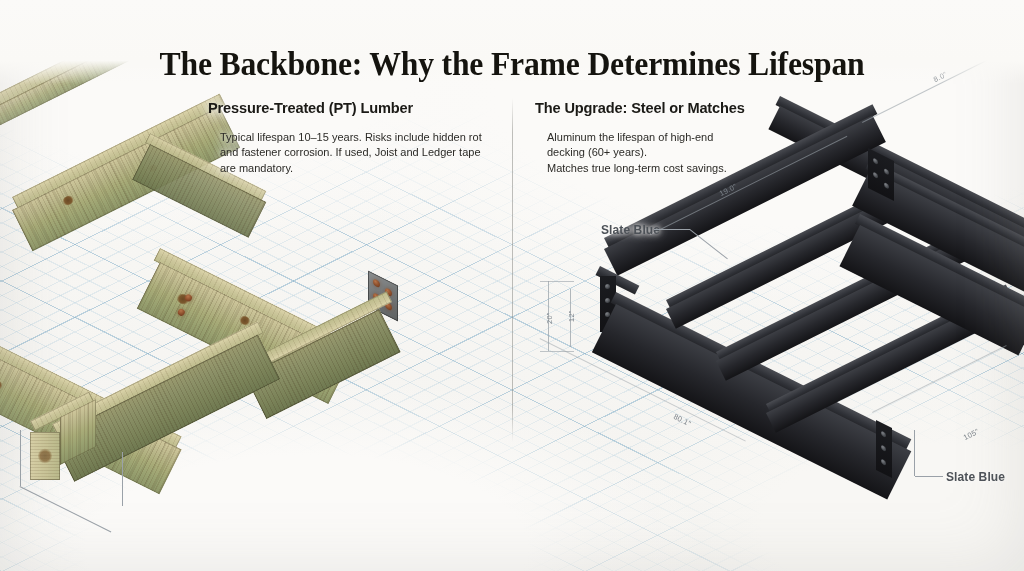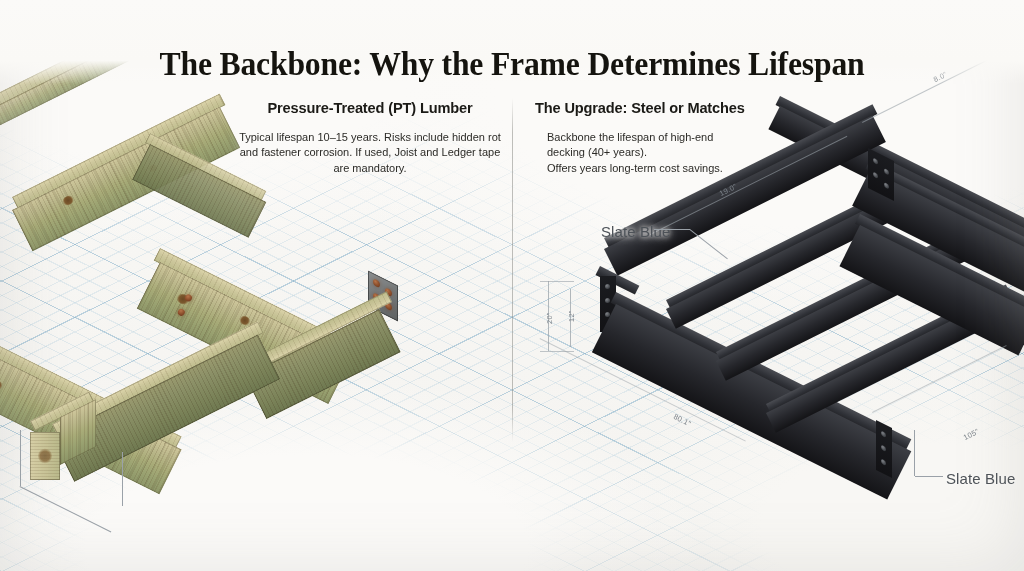--- a/index.html
+++ b/index.html
@@ -57,21 +57,21 @@
     font-weight:700;
     font-size:33px;
     letter-spacing:-.2px;
     color:#15140f;
     transform:scaleX(.96);
     z-index:31;
   }
 
   
   .col{position:absolute;z-index:28;}
-  .col-left{left:220px;top:100px;width:300px;text-align:center;}
+  .col-left{left:208px;top:100px;width:300px;text-align:left;}
   .col-right{left:535px;top:100px;width:300px;text-align:left;}
   .col h2{
     margin:0 0 9px 0;
     font-size:14.6px;font-weight:700;color:#1b1a16;
     letter-spacing:-.15px;line-height:1.2;
     text-shadow:0 0 7px #fbfaf8, 0 0 14px #fbfaf8, 0 0 20px #fbfaf8;
   }
   .col p{
     margin:12px;
     font-size:11px;line-height:1.45;color:#2b2a26;
@@ -152,21 +152,21 @@
 
   
   .dimline{position:absolute;background:#9aa1a8;height:1px;transform-origin:0 0;}
   .dimv{position:absolute;background:#9aa1a8;width:1px;}
   .dimtxt{
     position:absolute;font-size:7.4px;color:#7d848b;
     letter-spacing:.3px;white-space:nowrap;transform-origin:0 0;
     font-family:"Liberation Sans",sans-serif;
   }
   .calltxt{
-    position:absolute;font-size:15px;color:#4d5258;font-weight:400;
+    position:absolute;font-size:12px;color:#4d5258;font-weight:700;
     white-space:nowrap;letter-spacing:.1px;
     text-shadow:0 0 5px #fbfaf8,0 0 10px #fbfaf8;
   }
   .callline{position:absolute;background:#9aa1a8;height:1px;transform-origin:0 0;}
 </style>
 </head>
 <body>
 
 <div id="stage">
 
@@ -319,20 +319,20 @@
   <div class="divider"></div>
 
   <div class="col col-left">
     <h2>Pressure-Treated (PT) Lumber</h2>
     <p>Typical lifespan 10–15 years. Risks include hidden rot and fastener corrosion. If used, Joist and Ledger tape are mandatory.</p>
   </div>
 
   <div class="col col-right">
     <h2>The Upgrade: Steel or Matches</h2>
     <p>
-      <span>Backbone the lifespan of high-end</span><br>
-      <span>decking (40+ years).</span><br>
-      <span>Offers years long-term cost savings.</span>
+      <span>Aluminum the lifespan of high-end</span><br>
+      <span>decking (60+ years).</span><br>
+      <span>Matches true long-term cost savings.</span>
     </p>
   </div>
 
 
 </div>
 
 </body></html>

